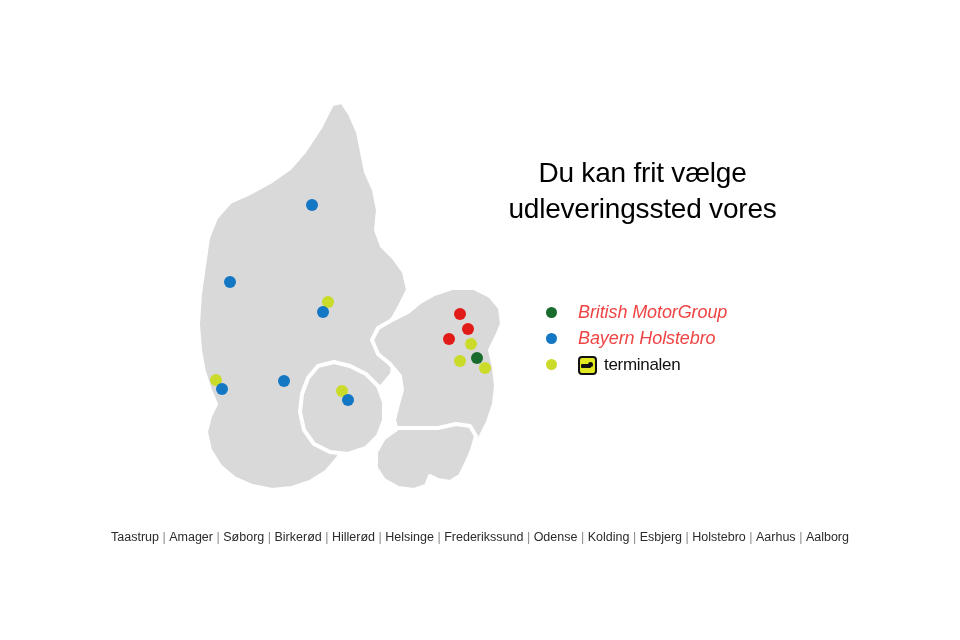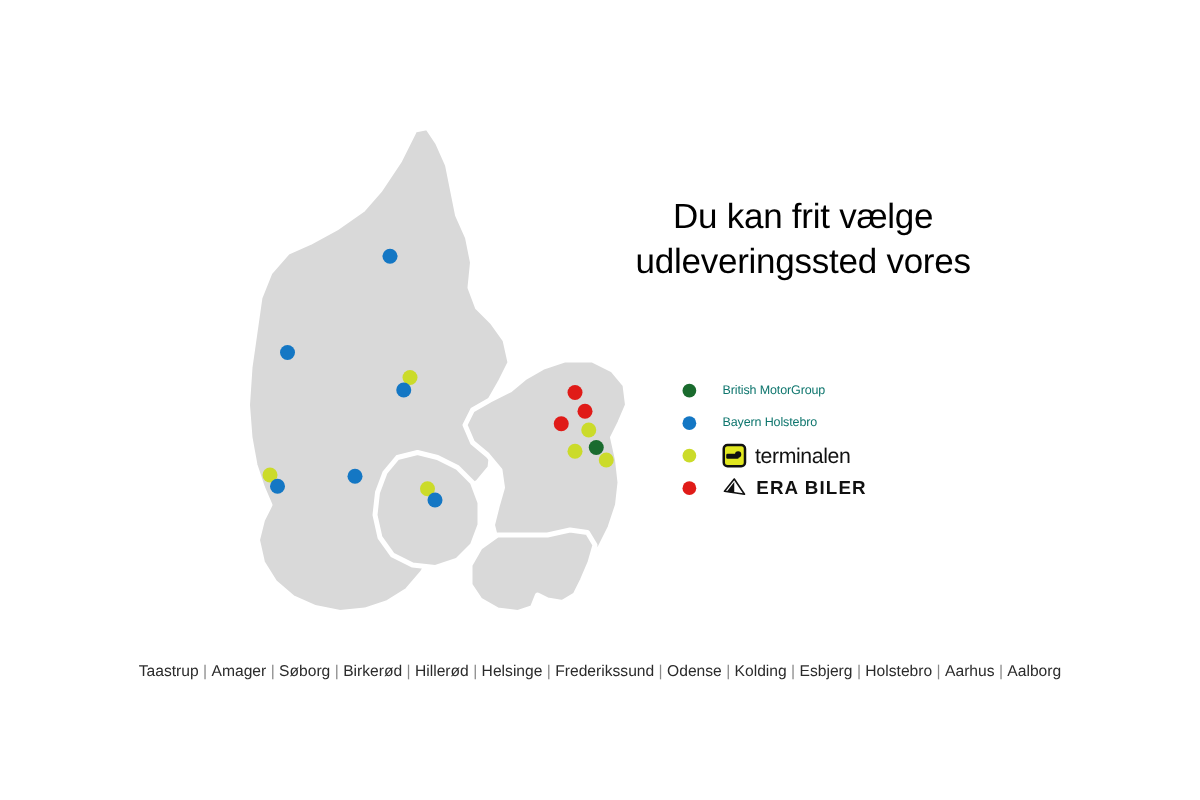--- a/index.html
+++ b/index.html
@@ -62,29 +62,30 @@
     margin-bottom: 1px;
   }
   .legend-dot {
     width: 11px;
     height: 11px;
     border-radius: 50%;
     flex: 0 0 11px;
     margin-right: 21px;
   }
   .legend-label {
-    font-size: 10px;
+    font-size: 18px;
     line-height: 17px;
-    color: #0f766e;
+    color: #ef4444;
     letter-spacing: -0.1px;
     white-space: nowrap;
+    font-style: italic;
   }
   .legend-brand {
     display: flex;
-    align-items: flex-start;
+    align-items: flex-end;
     gap: 7px;
   }
 
   
   .term-mark {
     position: relative;
     width: 19px;
     height: 19px;
     border-radius: 4px;
     background: #e2e821;
@@ -245,28 +246,18 @@
     </div>
 
     <div class="legend-row">
       <span class="legend-dot" style="background: rgb(203, 219, 42);"></span>
       <span class="legend-brand">
         <span class="term-mark"></span>
         <span class="term-word">terminalen</span>
       </span>
     </div>
 
-    <div class="legend-row">
-      <span class="legend-dot" style="background: rgb(224, 27, 24);"></span>
-      <span class="legend-brand">
-        <svg class="era-mark" viewBox="0 0 20 15">
-          <path d="M9.4 1.2 L17.6 13.4 L1.6 11.0 Z" fill="none" stroke="#111111" stroke-width="1.3" stroke-linejoin="round"></path>
-          <path d="M9.4 3.6 L9.4 12.2 L3.4 11.3 Z" fill="#111111"></path>
-        </svg>
-        <span class="era-word">ERA BILER</span>
-      </span>
-    </div>
 
   </div>
 
   <div id="city-strip"><span class="city">Taastrup</span><span class="sep">|</span><span class="city">Amager</span><span class="sep">|</span><span class="city">Søborg</span><span class="sep">|</span><span class="city">Birkerød</span><span class="sep">|</span><span class="city">Hillerød</span><span class="sep">|</span><span class="city">Helsinge</span><span class="sep">|</span><span class="city">Frederikssund</span><span class="sep">|</span><span class="city">Odense</span><span class="sep">|</span><span class="city">Kolding</span><span class="sep">|</span><span class="city">Esbjerg</span><span class="sep">|</span><span class="city">Holstebro</span><span class="sep">|</span><span class="city">Aarhus</span><span class="sep">|</span><span class="city">Aalborg</span></div>
 
 </div>
 
 </body></html>

